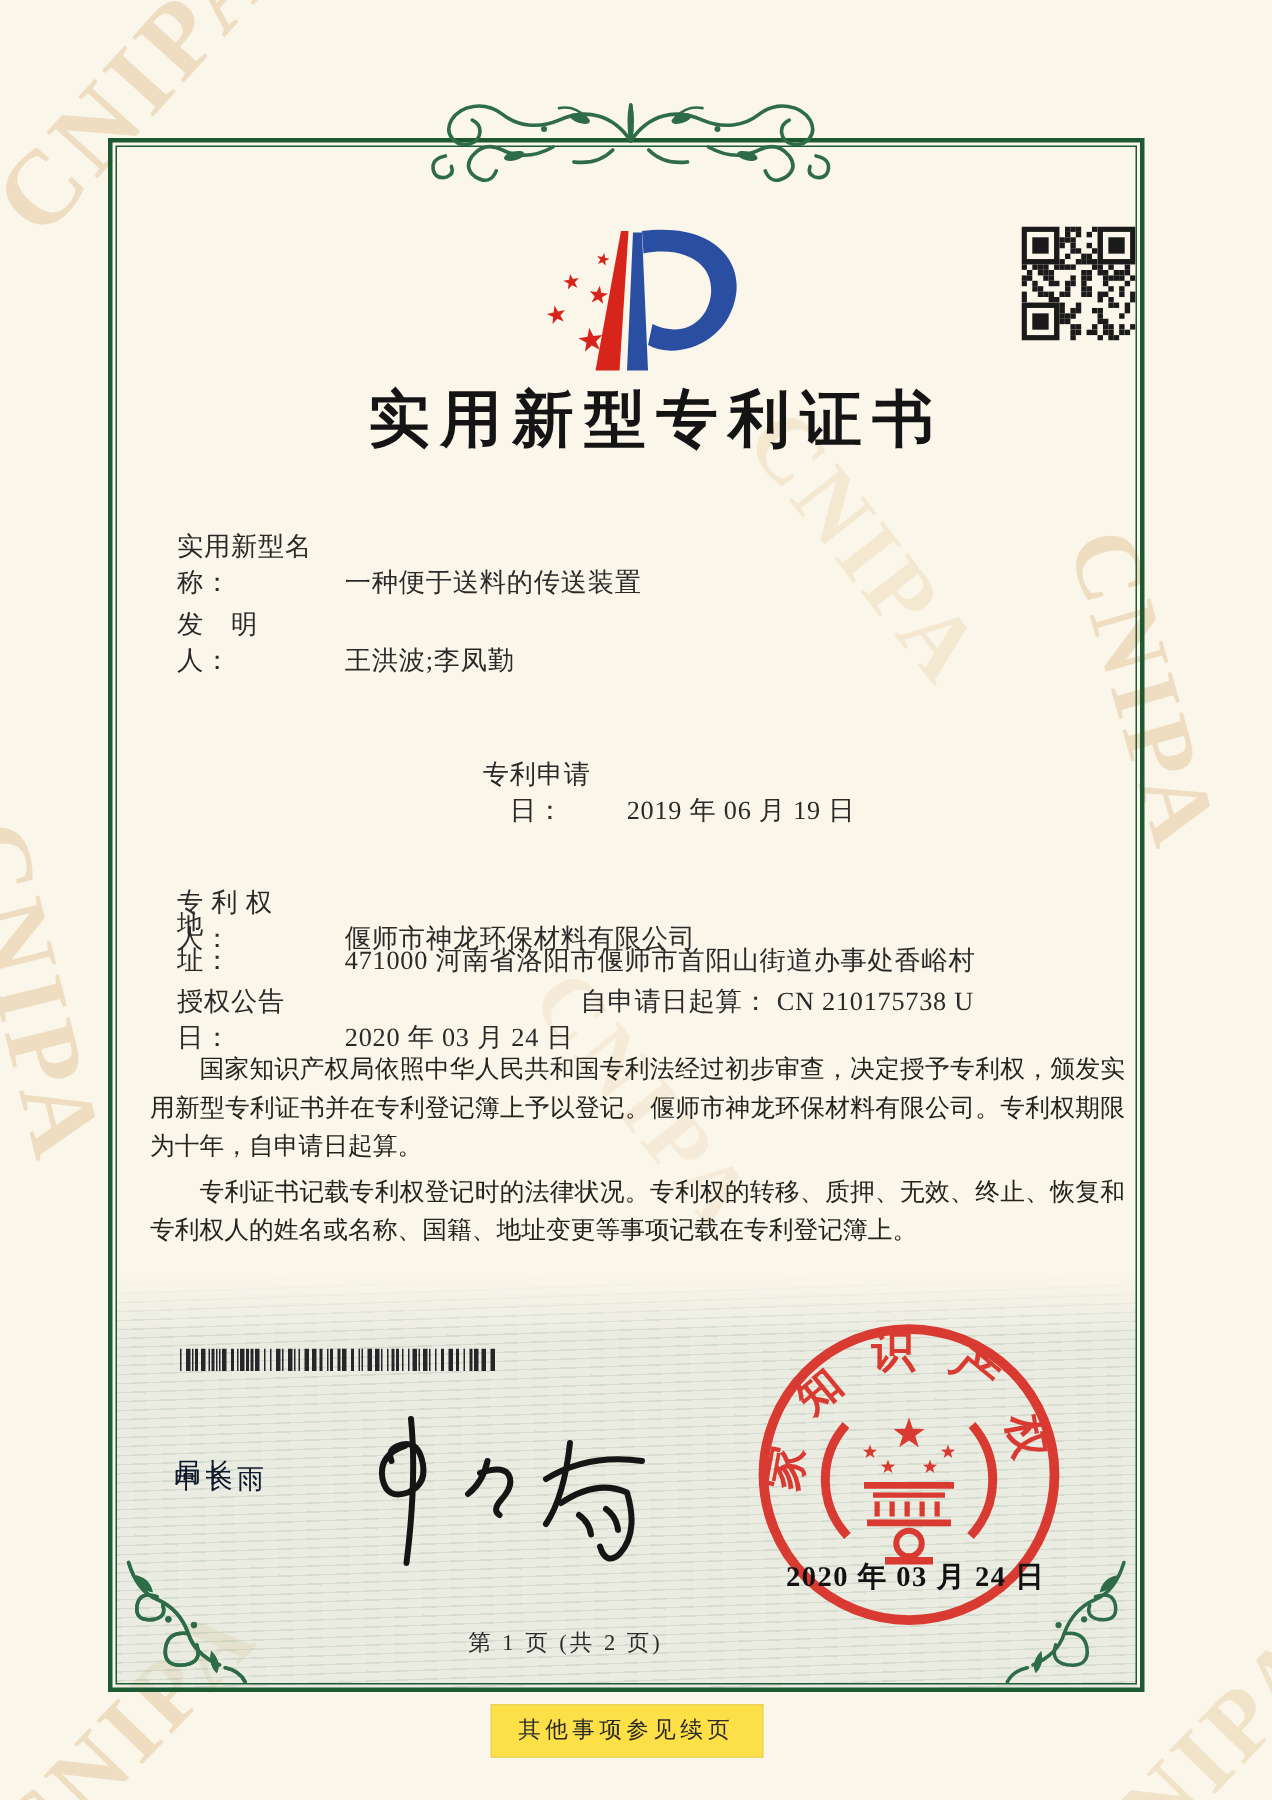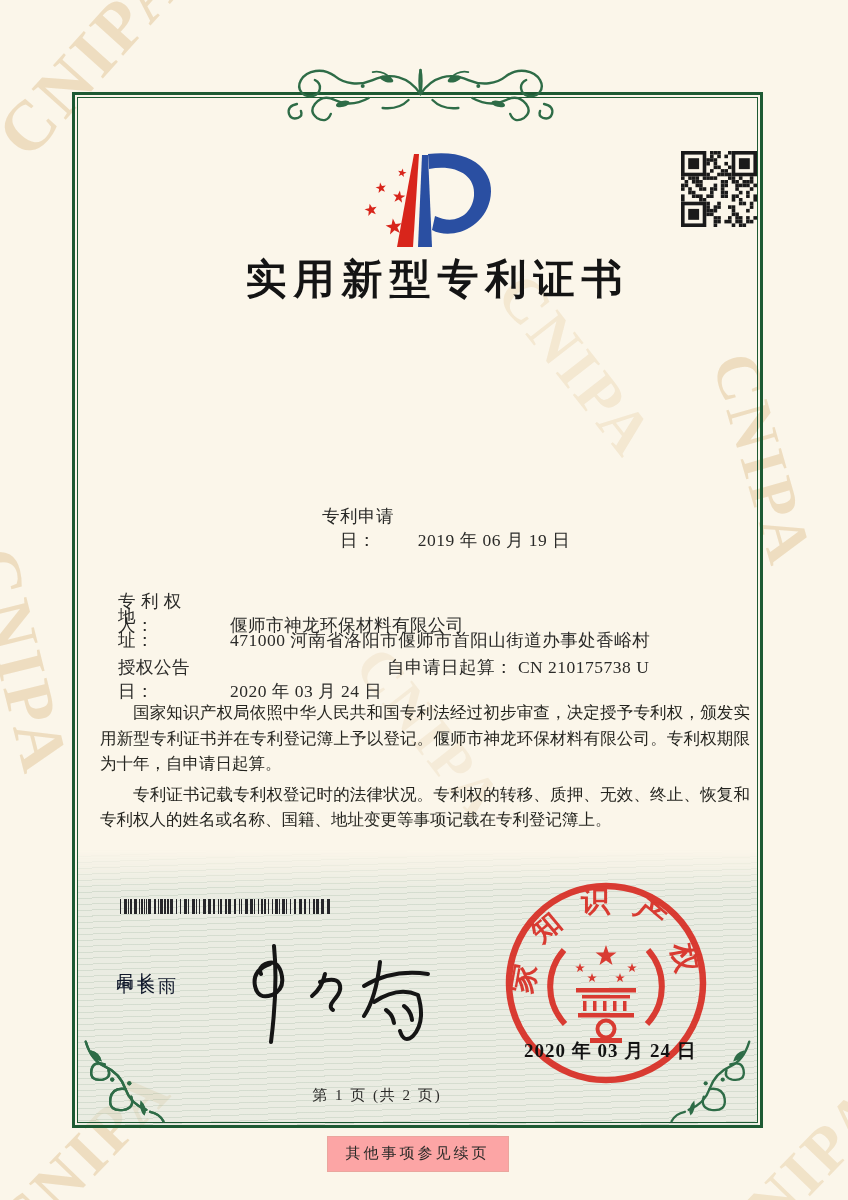--- a/index.html
+++ b/index.html
@@ -26,21 +26,21 @@
   .row .lbl{display:inline-block;width:104px;}
   .row .val{margin-left:3px;}
   .grant2{position:absolute;left:269px;top:0;}
   .paras{left:100px;top:700px;width:650px;font-size:16.5px;line-height:25.5px;text-align:justify;
       color:#24241f;}
   .paras p{margin:0 0 5px 0;text-indent:2em;}
   .signer{left:116px;font-size:18px;letter-spacing:3px;color:#0f172a;}
   .seal-date{left:524px;top:1038px;font-size:19px;font-weight:bold;letter-spacing:1px;color:#121212;z-index:6;}
   .page-footer{left:72px;top:1086px;width:610px;text-align:center;font-size:15px;letter-spacing:2px;}
   .cont-note{left:72px;top:1136px;width:691px;text-align:center;}
-  .cont-note span{display:inline-block;background:#fca5a5;border:1px solid rgba(180,170,140,.25);
+  .cont-note span{display:inline-block;background:#fde047;border:1px solid rgba(180,170,140,.25);
       padding:7px 18px 8px;font-size:15px;letter-spacing:3px;}
   svg{display:block;}
 </style>
 </head>
 <body>
 
 <div class="page">
 
   <div class="wm" style="left:-28px;top:18px;font-size:70px;transform:rotate(-48deg);">CNIPA</div>
   <div class="wm" style="left:768px;top:345px;font-size:64px;transform:rotate(74deg);transform-origin:left top;">CNIPA</div>
@@ -261,20 +261,28 @@
       <rect x="50.7" y="0.0" width="25.3" height="25.3"></rect>
       <rect fill="#fbf6ea" x="54.3" y="3.6" width="18.1" height="18.1"></rect>
       <rect x="57.9" y="7.2" width="10.9" height="10.9"></rect>
       <rect x="0.0" y="50.7" width="25.3" height="25.3"></rect>
       <rect fill="#fbf6ea" x="3.6" y="54.3" width="18.1" height="18.1"></rect>
       <rect x="7.2" y="57.9" width="10.9" height="10.9"></rect>
     </svg>
 
   <div class="abs title">实用新型专利证书</div>
 
+  <div class="row" style="top:352px;">
+    <span class="lbl">实用新型名称：</span>
+    <span class="val">一种便于送料的传送装置</span>
+  </div>
+  <div class="row" style="top:404px;">
+    <span class="lbl">发　明　人：</span>
+    <span class="val">王洪波;李凤勤</span>
+  </div>
   <div class="row" style="top:504px;text-align:center;">
     <span class="lbl">专利申请日：</span>
     <span class="val">2019 年 06 月 19 日</span>
   </div>
   <div class="row" style="top:554px;margin-top:35px;">
     <span class="lbl">专 利 权 人：</span>
     <span class="val">偃师市神龙环保材料有限公司</span>
   </div>
   <div class="row" style="top:604px;">
     <span class="lbl">地　　　址：</span>

